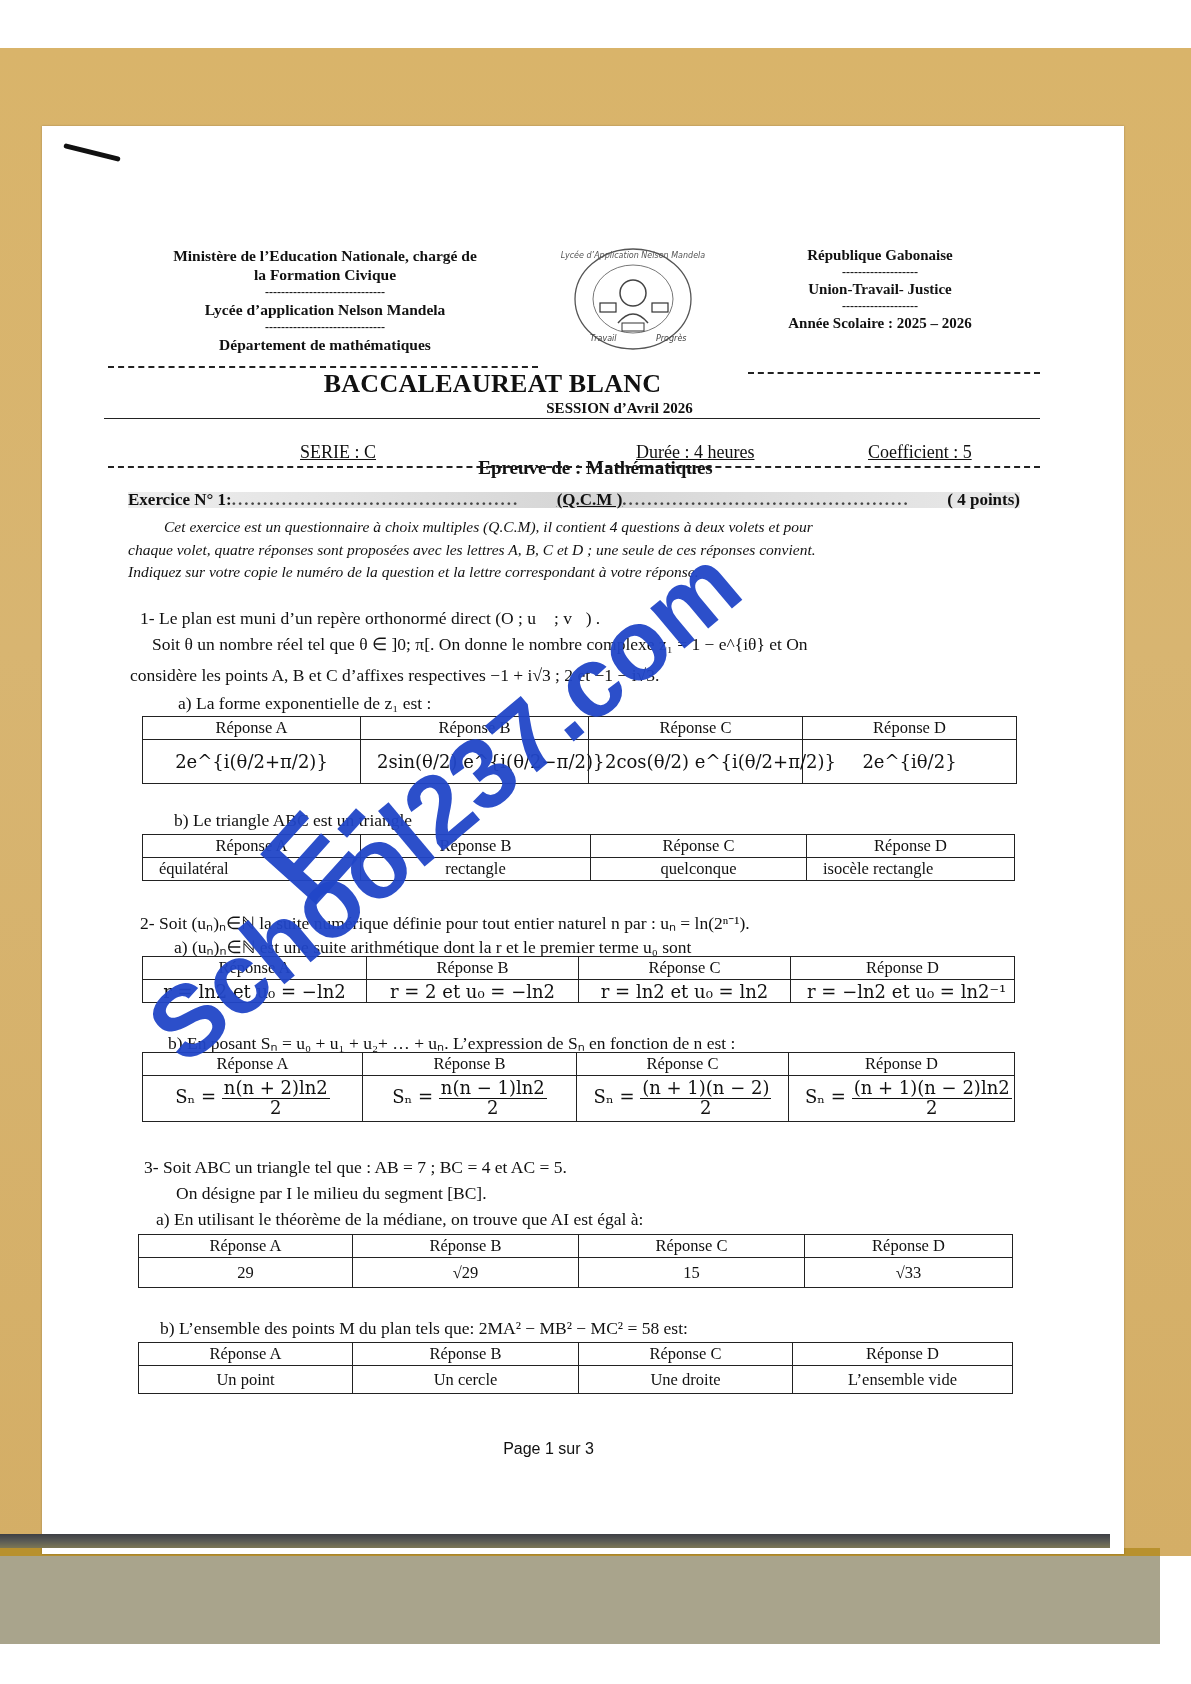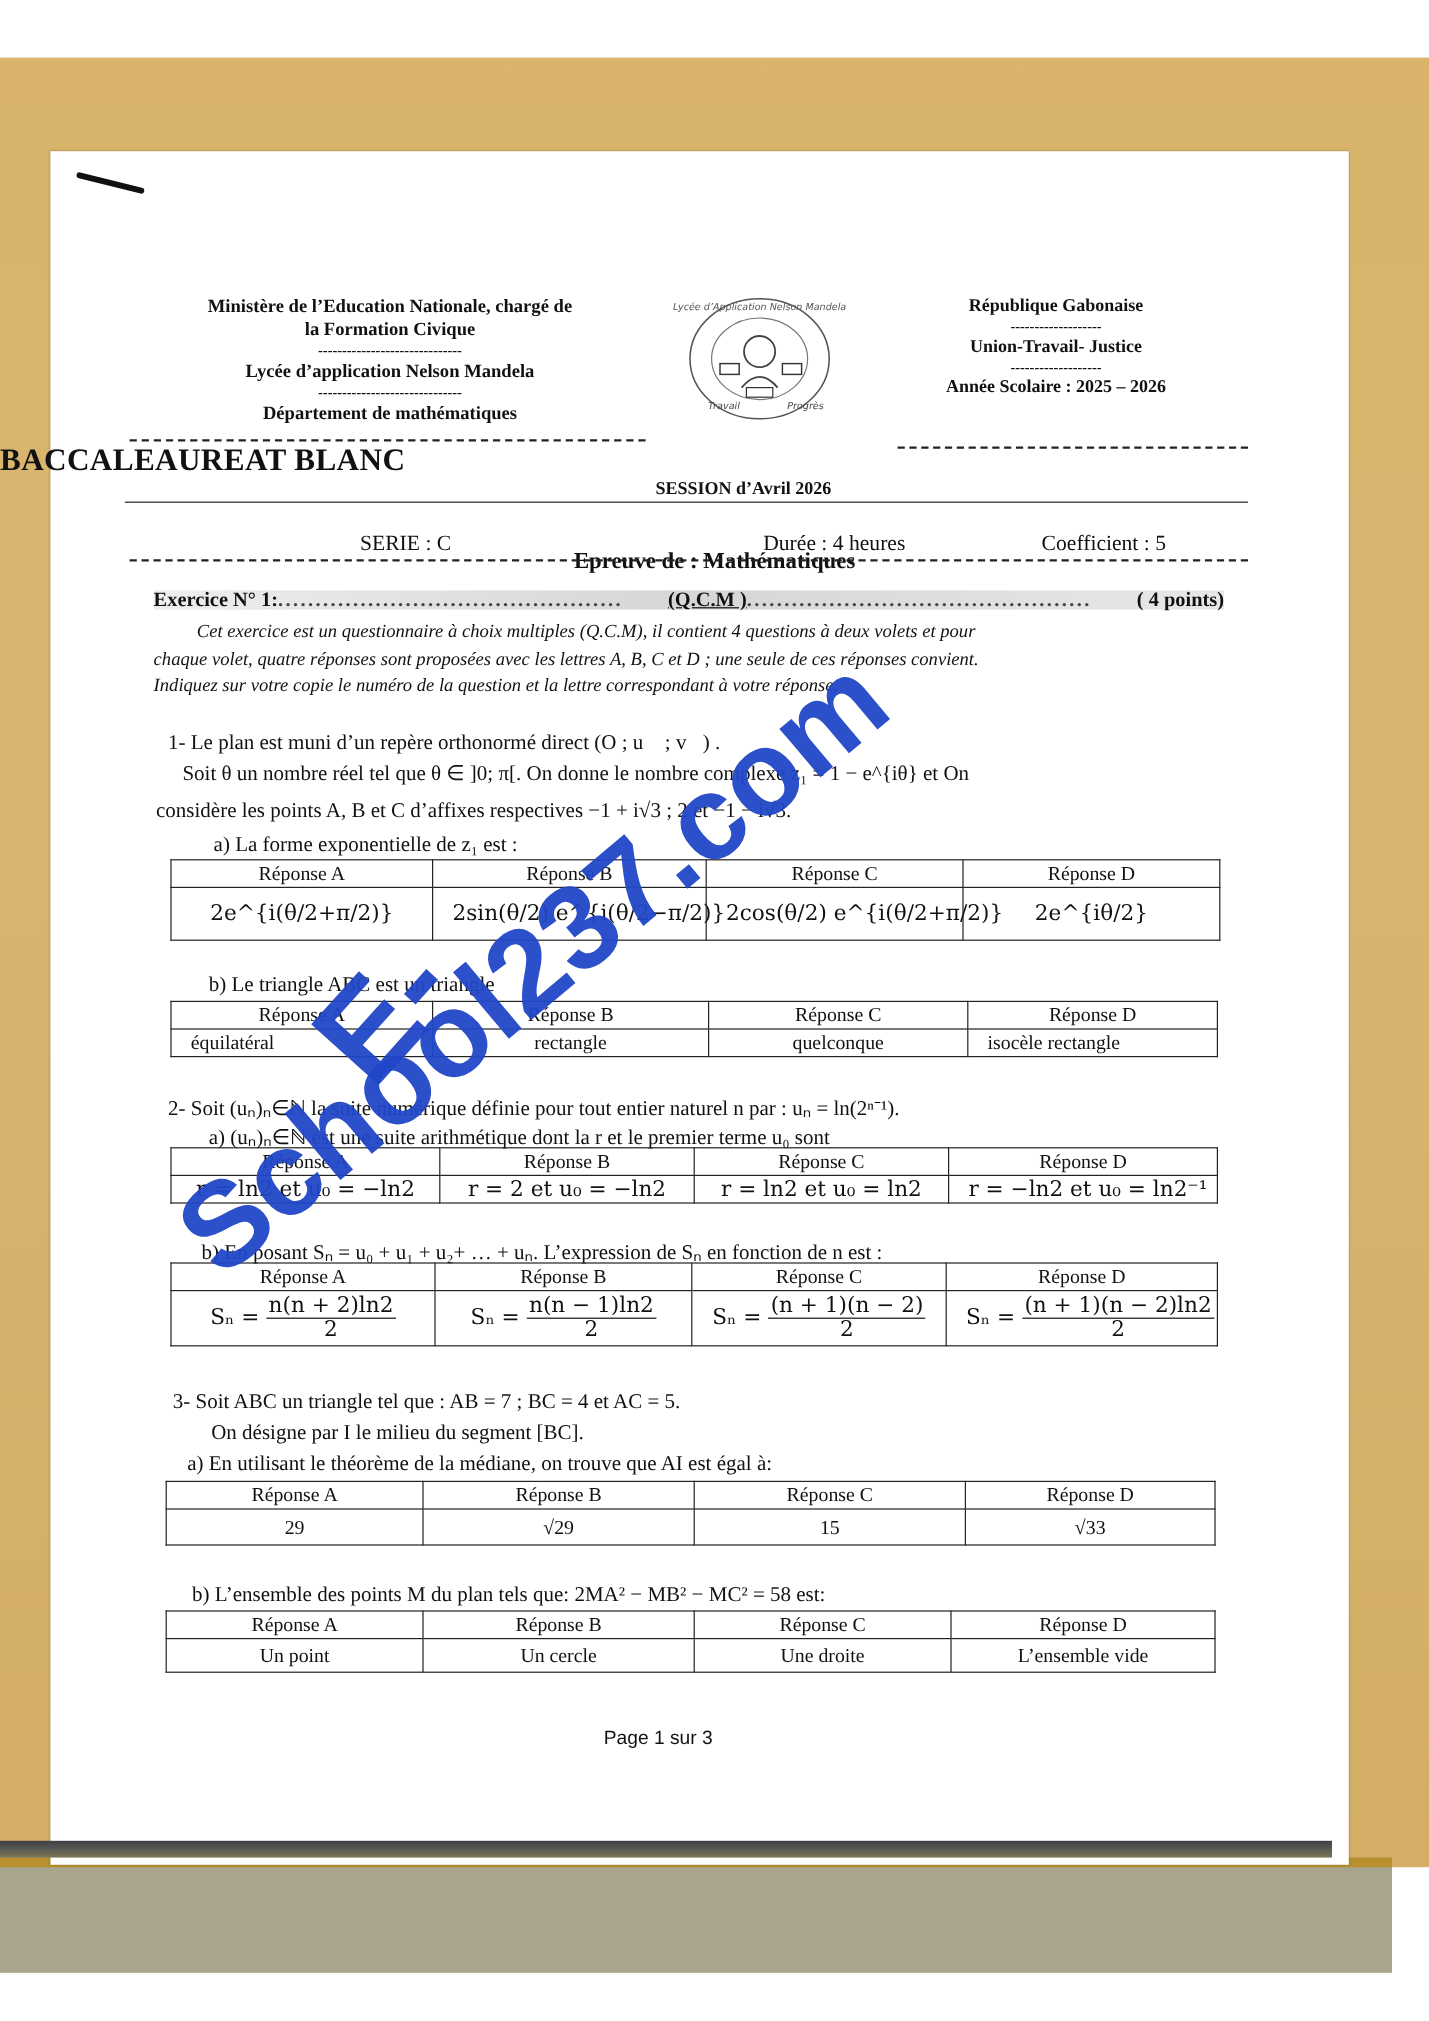--- a/index.html
+++ b/index.html
@@ -36,24 +36,24 @@
   .hdr-left .dash { letter-spacing:0; font-weight:bold; font-size:12px; line-height:16px; }
   .hdr-right { position:absolute; left:770px; top:246px; width:220px; text-align:center; font-weight:bold; font-size:15px; line-height:19px; }
   .hdr-right .dash { font-size:12px; line-height:15px; }
   .seal {
     position:absolute; left:560px; top:243px; width:150px; height:110px;
   }
 
   .dashline { position:absolute; height:0; border-top:2px dashed #222; }
   .solidline { position:absolute; height:0; border-top:1.5px solid #222; }
 
-  .title-main { position:absolute; left:0; width:985px; top:369px; font-size:26px; font-weight:bold; letter-spacing:0.3px; }
+  .title-main { position:absolute; left:0; width:985px; top:369px; text-align:center; font-size:26px; font-weight:bold; letter-spacing:0.3px; }
   .title-session { position:absolute; left:0; width:1191px; top:400px; text-align:center; font-size:15px; font-weight:bold;margin-left:24px; }
   .title-epreuve { position:absolute; left:0; width:1191px; top:421px; text-align:center; font-size:19px; font-weight:bold;margin-top:36px; }
-  .meta-row { position:absolute; top:442px; font-size:18px; }
+  .meta-row { position:absolute; top:442px; font-size:18px;text-decoration:underline; }
 
   
   .ex-banner {
     position:absolute; left:128px; top:492px; width:892px; height:16px;
     background:linear-gradient(90deg,#eeeeee,#d6d6d6 50%,#e8e8e8);
     font-weight:bold; font-size:17px; display:flex; align-items:center;
   }
   .ex-banner .dots { flex:1; overflow:hidden; white-space:nowrap; letter-spacing:2px; color:#444; }
   .intro { position:absolute; left:128px; top:516px; width:900px; font-style:italic; font-size:15.5px; line-height:22.5px; }
   .intro p { margin:0; }

